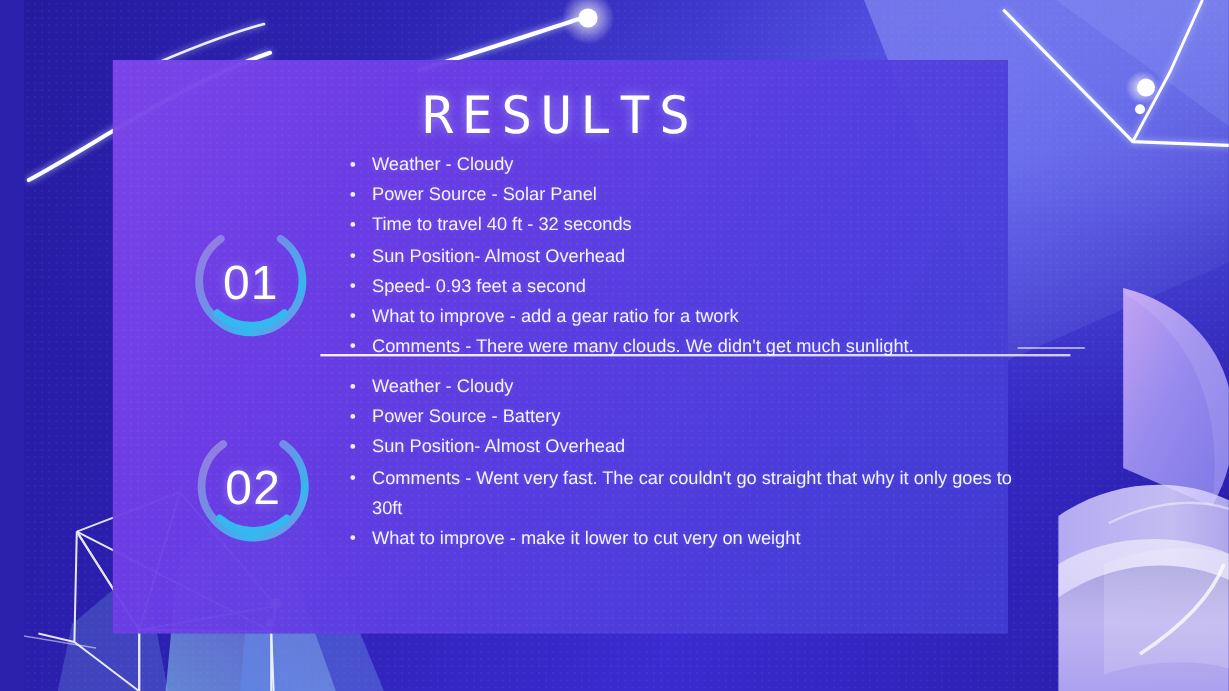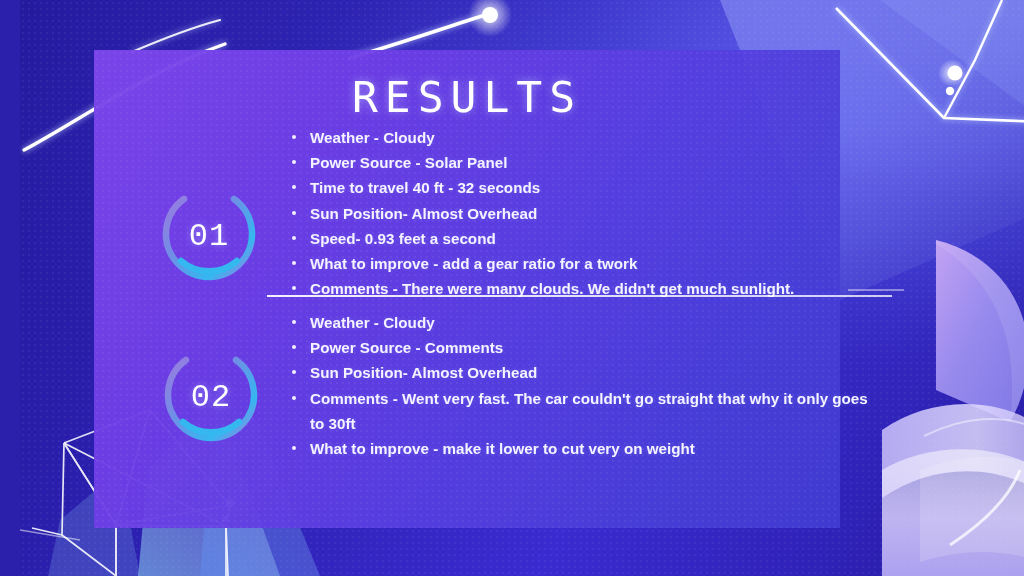--- a/index.html
+++ b/index.html
@@ -68,46 +68,45 @@
     line-height:25px;
     list-style:none;
   }
   #list-01{ left:272px; top:125px; width:600px; }
   #list-02{ left:272px; top:310px; width:580px; }
   .list li{
     position:relative;
     padding-left:18px;
     margin-bottom:0.2px;
     text-shadow:0 0 5px rgba(160,170,255,0.28);
-    font-weight:bold;
   }
   .list li::before{
     content:"";
     position:absolute; left:0; top:10px;
     width:4px; height:4px; border-radius:50%;
     background:#f0eeff;
   }
 
   
   #divider{
     position:absolute;
     left:247px; top:295px; width:625px; height:2px;
     background:linear-gradient(90deg, rgba(255,255,255,0.92), rgba(255,255,255,0.75));
     z-index:6;
   }
 
   
   .badge{ position:absolute; width:98px; height:98px; z-index:7; }
   #badge-01{ left:140px; top:187px; }
-  #badge-02{ left:142px; top:348px; }
+  #badge-02{ left:142px; top:358px; }
   .badge-num{
     position:absolute; inset:0;
     display:flex; align-items:center; justify-content:center;
-    font-family:Liberation Mono, monospace;
-    font-size:32px; color:#ffffff;
+    font-family:Liberation Sans, sans-serif;
+    font-size:40px; color:#ffffff;
     letter-spacing:1px;
     text-shadow:0 0 7px rgba(190,200,255,0.5);
   }
 
   
   .glow-line{ filter:drop-shadow(0 0 3px rgba(190,205,255,0.85)); }
 </style>
 </head>
 <body>
 
@@ -256,19 +255,19 @@
         </linearGradient>
       </defs>
       <path d="M 24,12 A 43,43 0 1 0 74,12" stroke="url(#ring2)" stroke-width="6.5" fill="none" stroke-linecap="round"></path>
       <path d="M 21,74 A 43,43 0 0 0 77,74" stroke="#35b7ef" stroke-width="6.5" fill="none" stroke-linecap="round"></path>
     </svg>
     <div class="badge-num">02</div>
   </div>
 
   <ul class="list" id="list-02">
     <li>Weather - Cloudy</li>
-    <li>Power Source - Comments</li>
+    <li>Power Source - Battery</li>
     <li>Sun Position-  Almost Overhead</li>
     <li>Comments - Went very fast. The car couldn't go straight that why it only goes to 30ft</li>
     <li>What to improve -  make it lower to cut very on weight</li>
   </ul>
 
 </div>
 
 </body></html>

